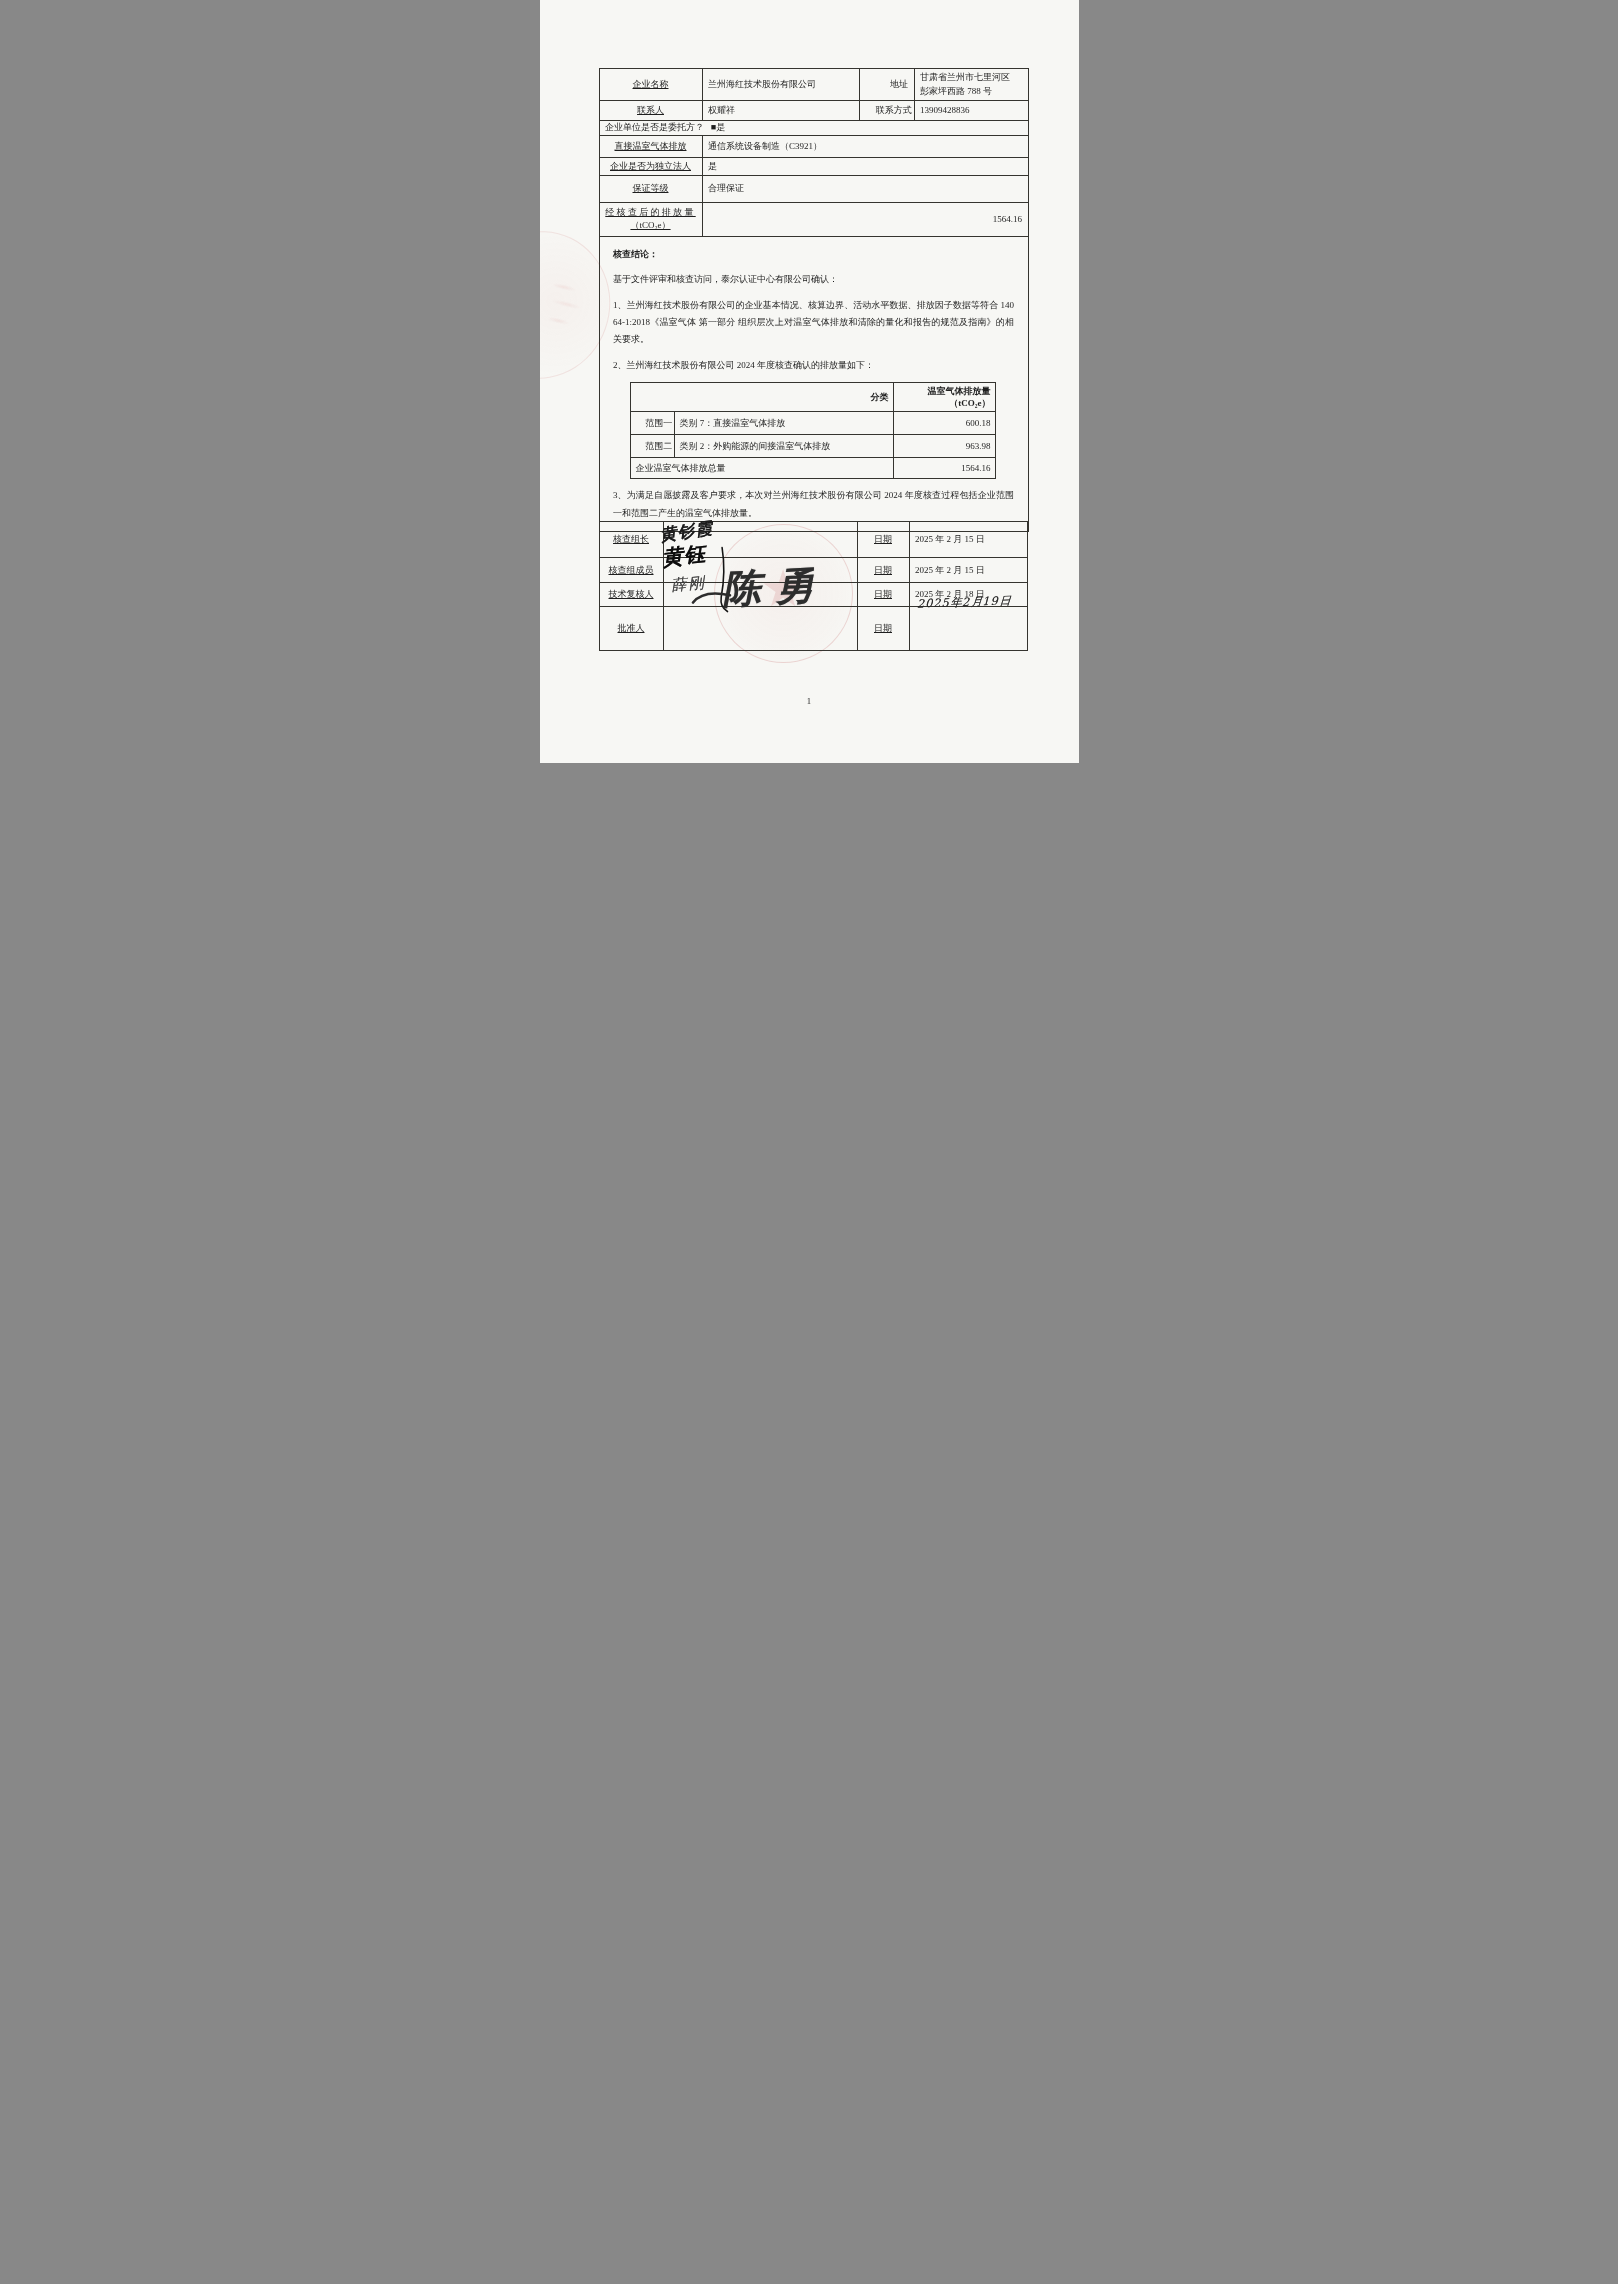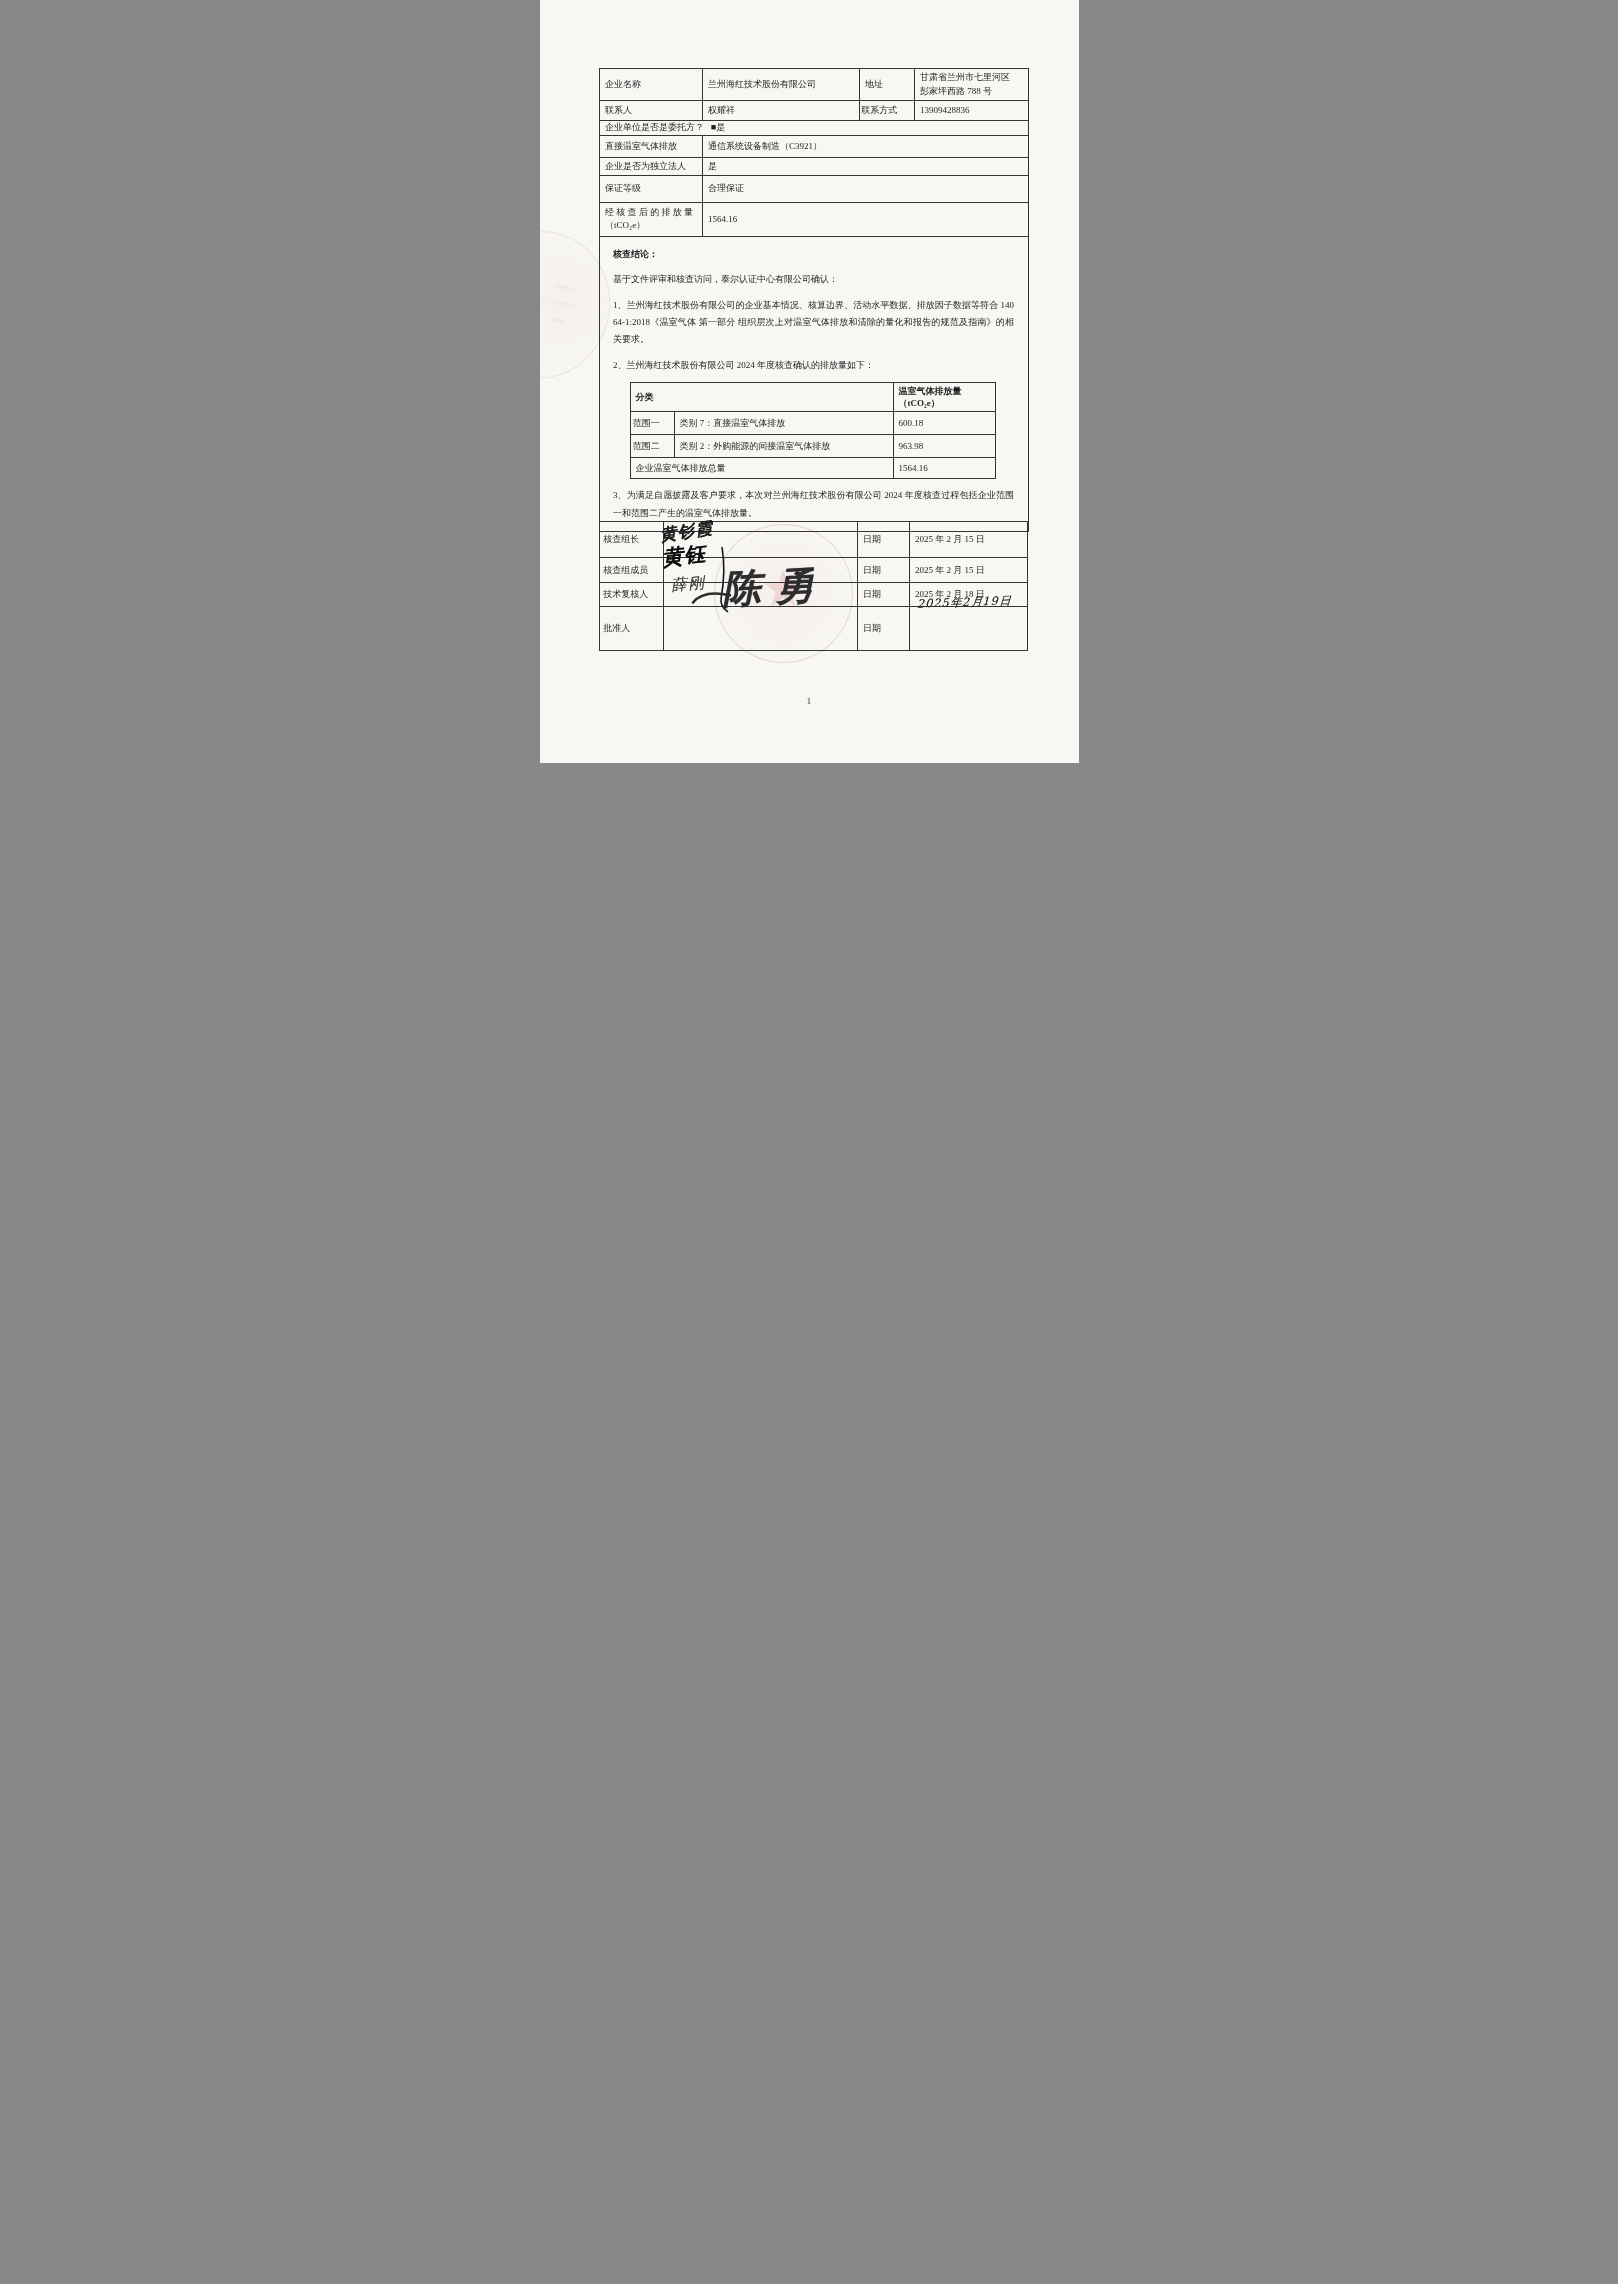--- a/index.html
+++ b/index.html
@@ -18,24 +18,24 @@
   .top-table{top:68px;}
   .approval-table{top:521px;}
   .doc-table td{
     border:0.9px solid #35342f;
     padding:0.9px 5.5px;
     font-size:9px;
     vertical-align:middle;
     overflow:visible;
     word-break:break-all;
   }
-  .label-cell{text-align:left;}
+  .label-cell{text-align:center;text-decoration:underline;}
   .spread-4{letter-spacing:1.8px;}
   .spread-5{letter-spacing:2.3px;}
-  .center{text-align:left;}
+  .center{text-align:right;}
   .two-line{line-height:13.7px;}
   .conclusion-cell{
     vertical-align:top;
     padding:3.7px 6.4px 0 6.4px;
     line-height:17.4px;
     font-size:9px;
   }
   .conclusion-cell p{margin:8px;text-align:justify;}
   .bold{font-weight:bold;}
   

